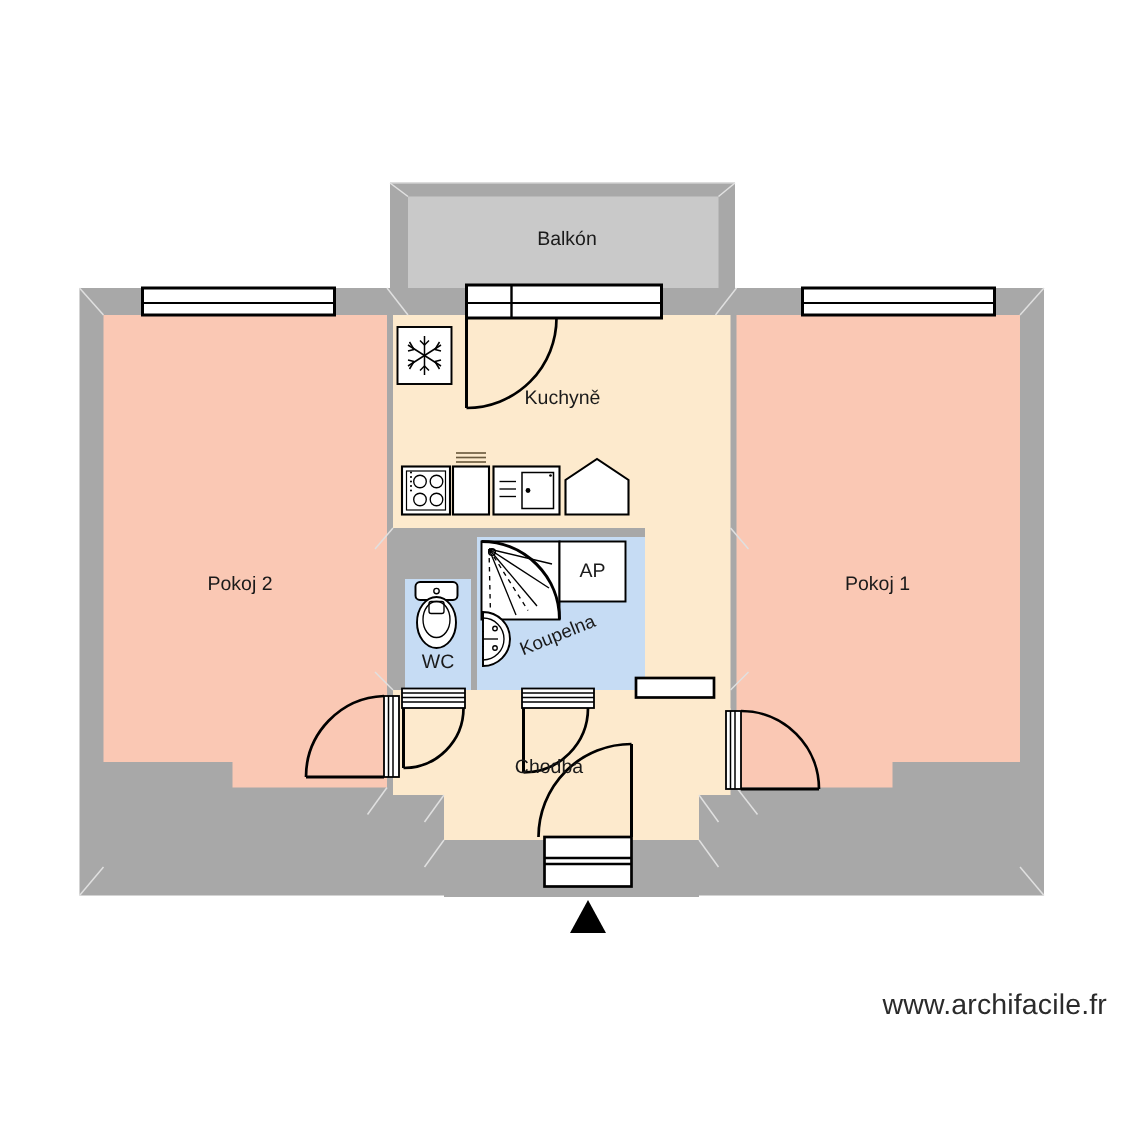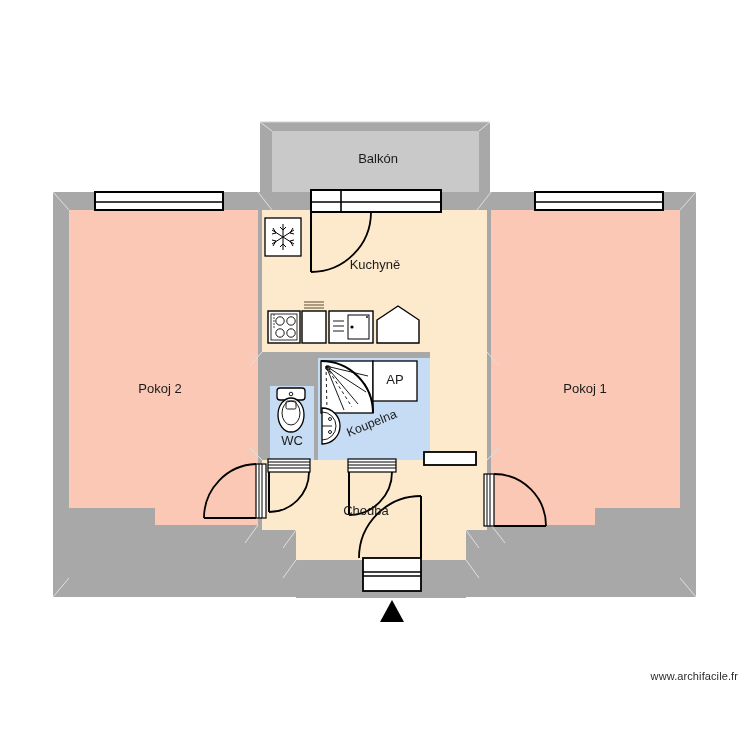--- a/index.html
+++ b/index.html
@@ -33,21 +33,21 @@
     dominant-baseline: middle;
   }
   .room-label.small {
     font-size: 12.5px;
   }
   .watermark {
     position: absolute;
     right: 12px;
     bottom: 68px;
     font-family: "Liberation Sans", sans-serif;
-    font-size: 11px;
+    font-size: 19px;
     color: #2b2b2b;
     letter-spacing: 0.1px;
   }
 </style>
 </head>
 <body>
 
 <div id="plan-root">
   <svg class="plan-svg" viewBox="0 0 750 750" xmlns="http://www.w3.org/2000/svg">
 

